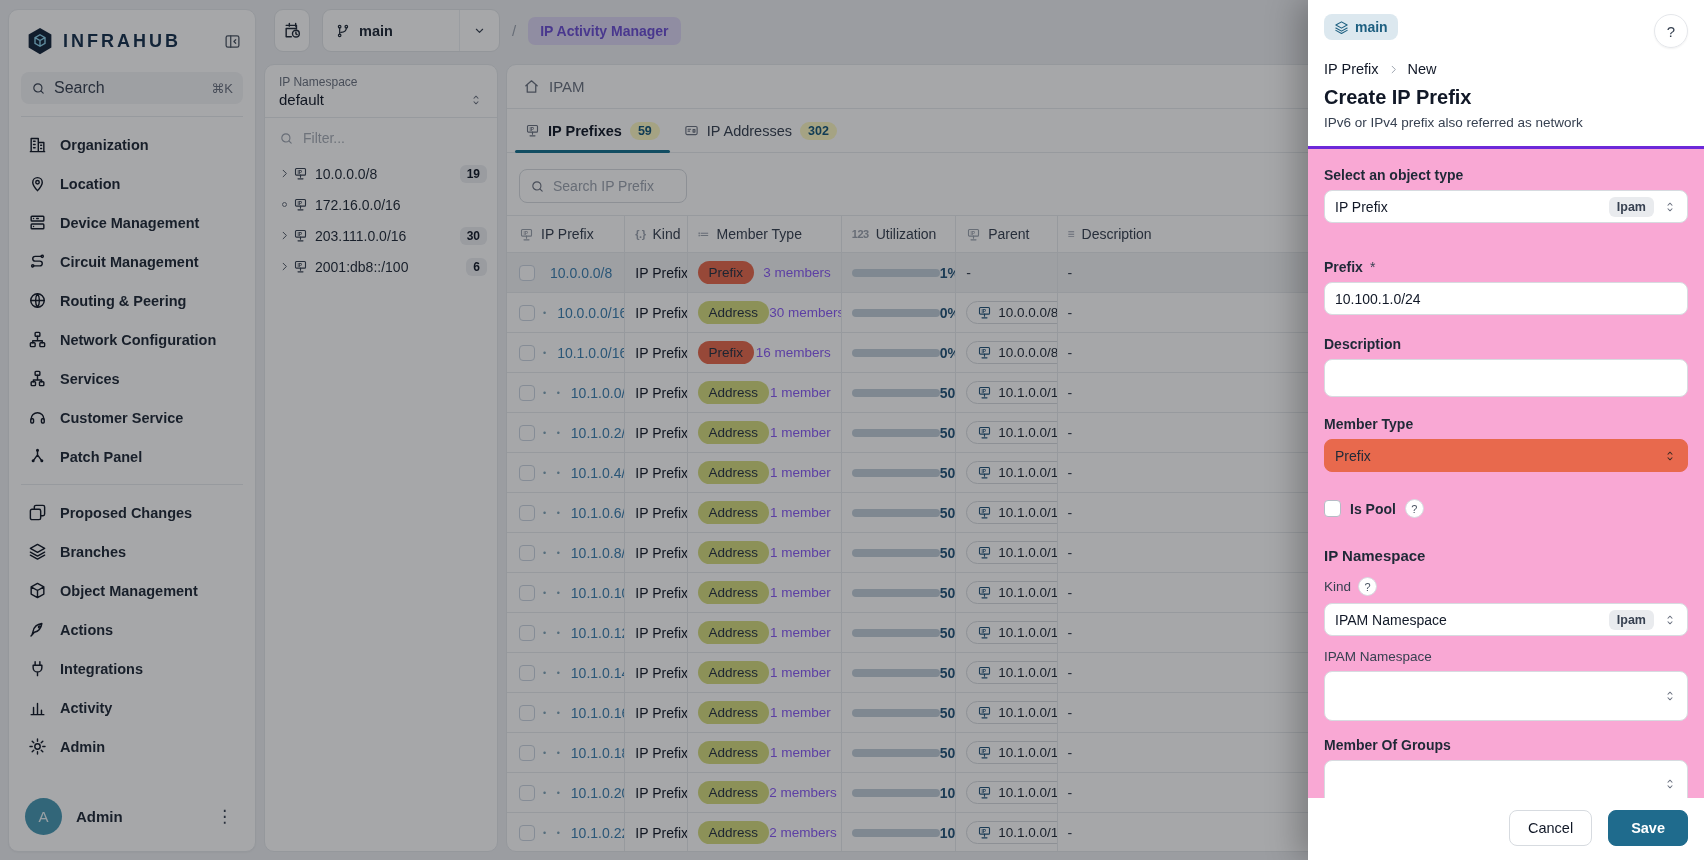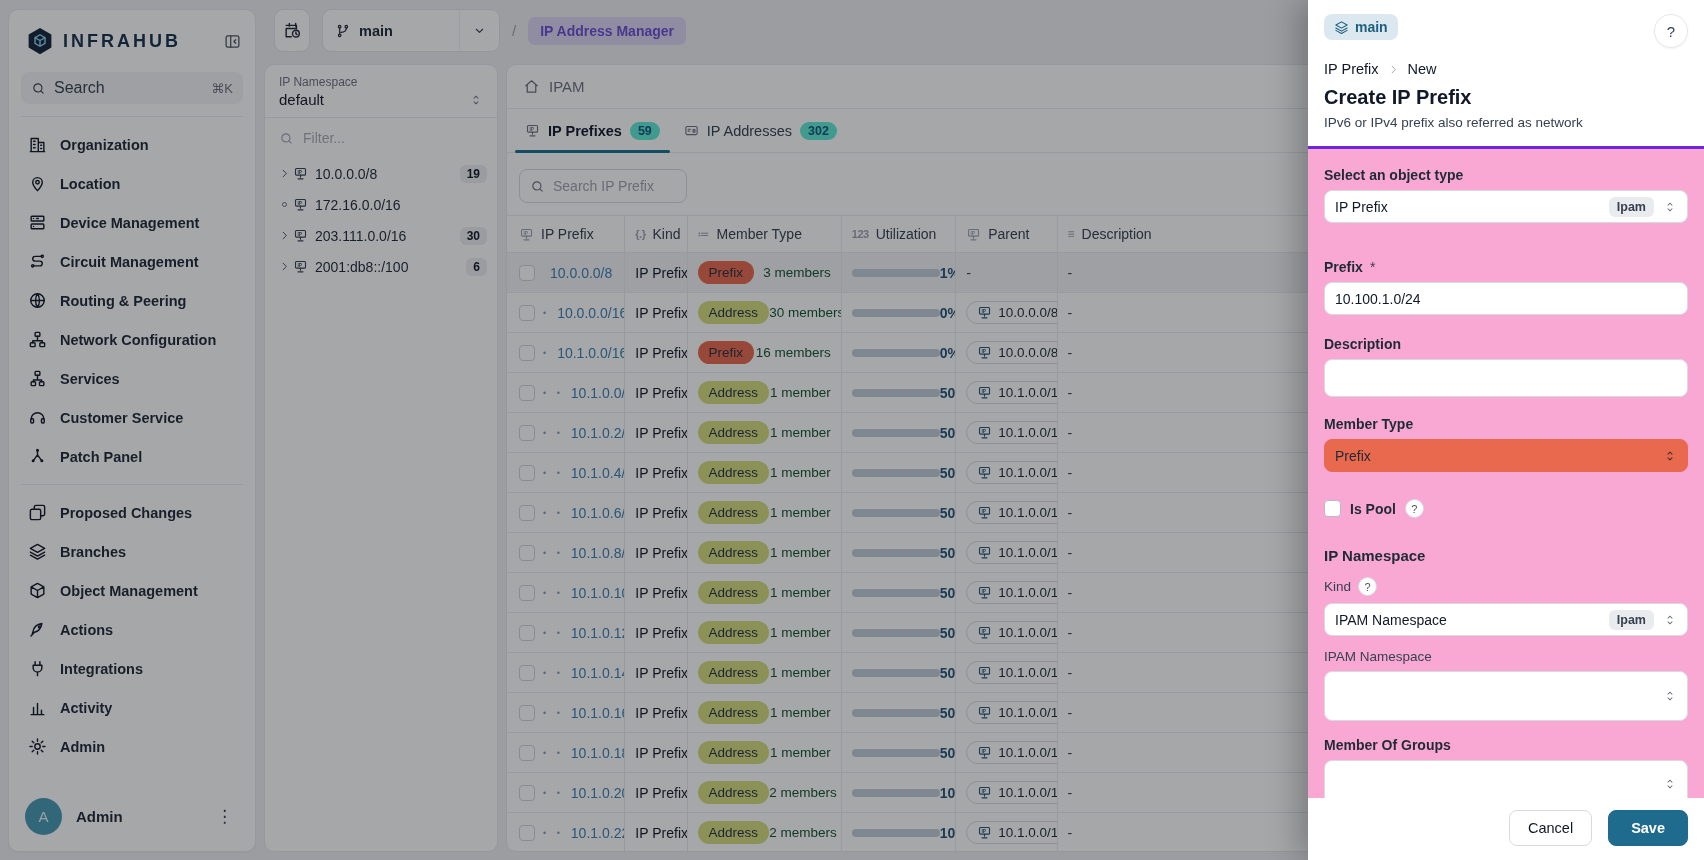--- a/index.html
+++ b/index.html
@@ -59,21 +59,21 @@
   
   .main-card { position:absolute; left:506px; top:64px; width:1190px; height:788px; background:#fff; border:1px solid #e4e7eb; border-radius:10px; overflow:hidden; }
   .ipam-head { height:44px; display:flex; align-items:center; padding:0 16px; border-bottom:1px solid #e8eaee; color:#6b7280; }
   .ipam-head .t { font-size:15px; margin-left:9px; }
   .tabs { height:44px; display:flex; align-items:stretch; border-bottom:1px solid #e8eaee; padding-left:6px; }
   .tab { display:flex; align-items:center; gap:8px; padding:0 12px; position:relative; cursor:pointer; color:#374151; }
   .tab .icon { color:#6b7280; }
   .tab .tl { font-size:14.5px; }
   .tab.active .tl { color:#111827; font-weight:600; }
   .tab.active::after { content:""; position:absolute; left:2px; right:2px; bottom:-1px; height:3px; background:var(--tab-accent); border-radius:2px; }
-  .tab-badge { background:#5eead4; color:#14567a; border-radius:999px; font-size:12.5px; font-weight:600; padding:2px 8px; }
+  .tab-badge { background:#fef9c3; color:#14567a; border-radius:999px; font-size:12.5px; font-weight:600; padding:2px 8px; }
   .list-search { margin:16px 0 0 12px; width:168px; height:34px; border:1px solid #d7dbe0; border-radius:8px; display:flex; align-items:center; padding:0 10px; color:#6b7280; }
   .list-search input { border:0; outline:0; font-size:14px; margin-left:8px; width:120px; background:transparent; color:#374151; font-family:inherit; }
   .list-search input::placeholder { color:#9ca3af; }
 
   .table { margin-top:12px; }
   .tr { display:flex; align-items:center; height:40px; border-bottom:1px solid #e8eaee; }
   .tr.head { height:38px; border-top:1px solid #e8eaee; color:#374151; }
   .tr.row-active { background:#f3f4f6; }
   .td { height:100%; display:flex; align-items:center; padding:0 10px; border-left:1px solid #e8eaee; overflow:hidden; }
   .td:first-child { border-left:0; }
@@ -86,21 +86,21 @@
   .head .td { font-size:14px; gap:7px; }
   .hicon { color:#9ca3af; font-size:12px; }
   .hicon.txt { font-size:11px; font-weight:700; letter-spacing:-.5px; }
   .checkbox { width:16px; height:16px; border:1.5px solid #cbd5e1; border-radius:4px; background:#fff; flex:none; cursor:pointer; }
   .dots { color:#7da3b8; font-size:9px; letter-spacing:4px; margin-left:8px; white-space:nowrap; }
   .plink { color:var(--link); font-size:14px; margin-left:7px; white-space:nowrap; cursor:pointer; }
   .kind-t { font-size:14px; color:#111827; white-space:nowrap; }
   .mt-badge { border-radius:999px; font-size:13.5px; padding:4px 11px; color:#273242; white-space:nowrap; }
   .badge-prefix { background:var(--accent-orange); }
   .badge-address { background:var(--badge-address); }
-  .members { margin-left:auto; color:#14532d; font-size:13.5px; white-space:nowrap; }
+  .members { margin-left:auto; color:#8b5cf6; font-size:13.5px; white-space:nowrap; }
   .bar { width:88px; height:8px; background:var(--bar-track); border-radius:999px; overflow:hidden; flex:none; }
   .bar-fill { height:100%; background:var(--bar-fill); border-radius:999px; }
   .util-pct { margin-left:auto; font-size:14px; font-weight:600; color:#24557a; }
   .parent-pill { display:flex; align-items:center; gap:6px; border:1px solid #d7dbe0; border-radius:999px; padding:3px 10px; font-size:13.5px; color:#1f2937; background:#fff; white-space:nowrap; cursor:pointer; }
   .parent-pill .icon { color:#24557a; }
   .dash { color:#374151; font-size:14px; }
 
   
   .overlay { position:absolute; left:0; top:0; bottom:0; right:396px; background:var(--overlay); z-index:40; }
 
@@ -361,21 +361,21 @@
     <span class="bl">main</span>
     <span class="chev">
         <span class="icon">
           <svg width="15" height="15" viewBox="0 0 24 24" fill="none" stroke="currentColor" stroke-width="1.8" stroke-linecap="round" stroke-linejoin="round">
             <path d="M7 10l5 5 5-5"></path>
           </svg>
         </span>
       </span>
   </div>
   <span class="crumb-sep">/</span>
-  <span class="app-pill">IP Address Manager</span>
+  <span class="app-pill">IP Activity Manager</span>
 </div>
 
 <div class="tree-card">
   <div class="ns-box">
     <div class="ns-label">IP Namespace</div>
     <div class="ns-value-row">
       <span class="ns-value">default</span>
       <span class="icon updown">
           <svg width="14" height="14" viewBox="0 0 24 24" fill="none" stroke="currentColor" stroke-width="1.8" stroke-linecap="round" stroke-linejoin="round">
             <path d="M8.5 9L12 5.5 15.5 9M8.5 15L12 18.5 15.5 15"></path>

